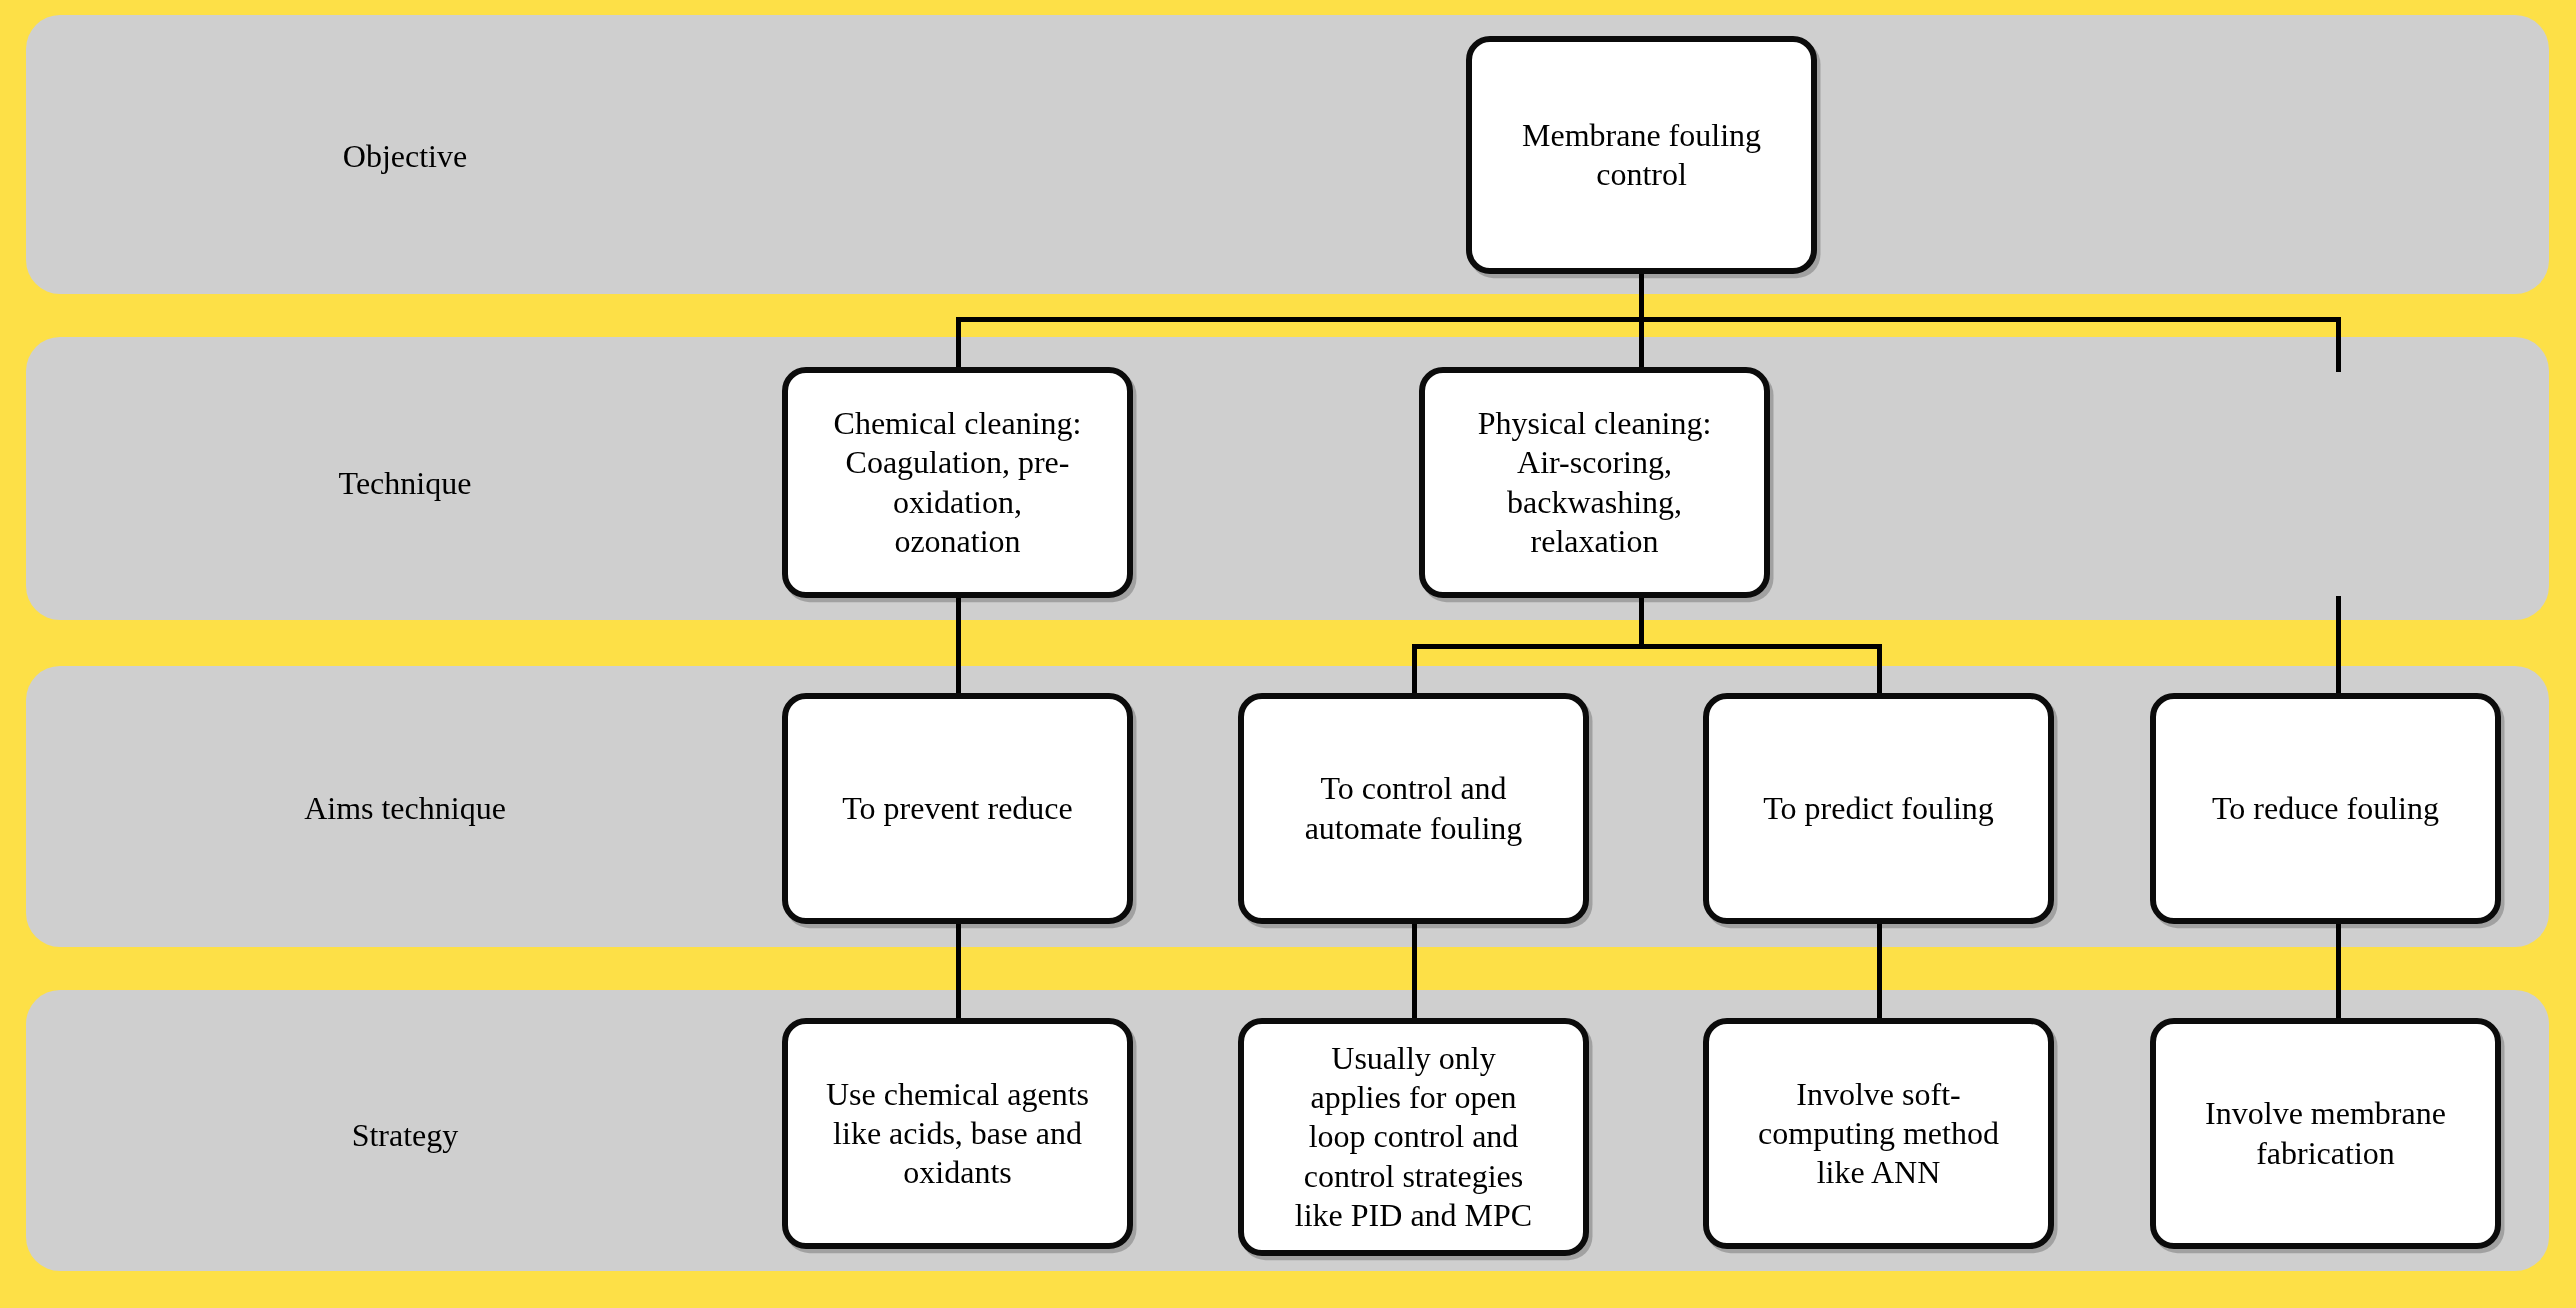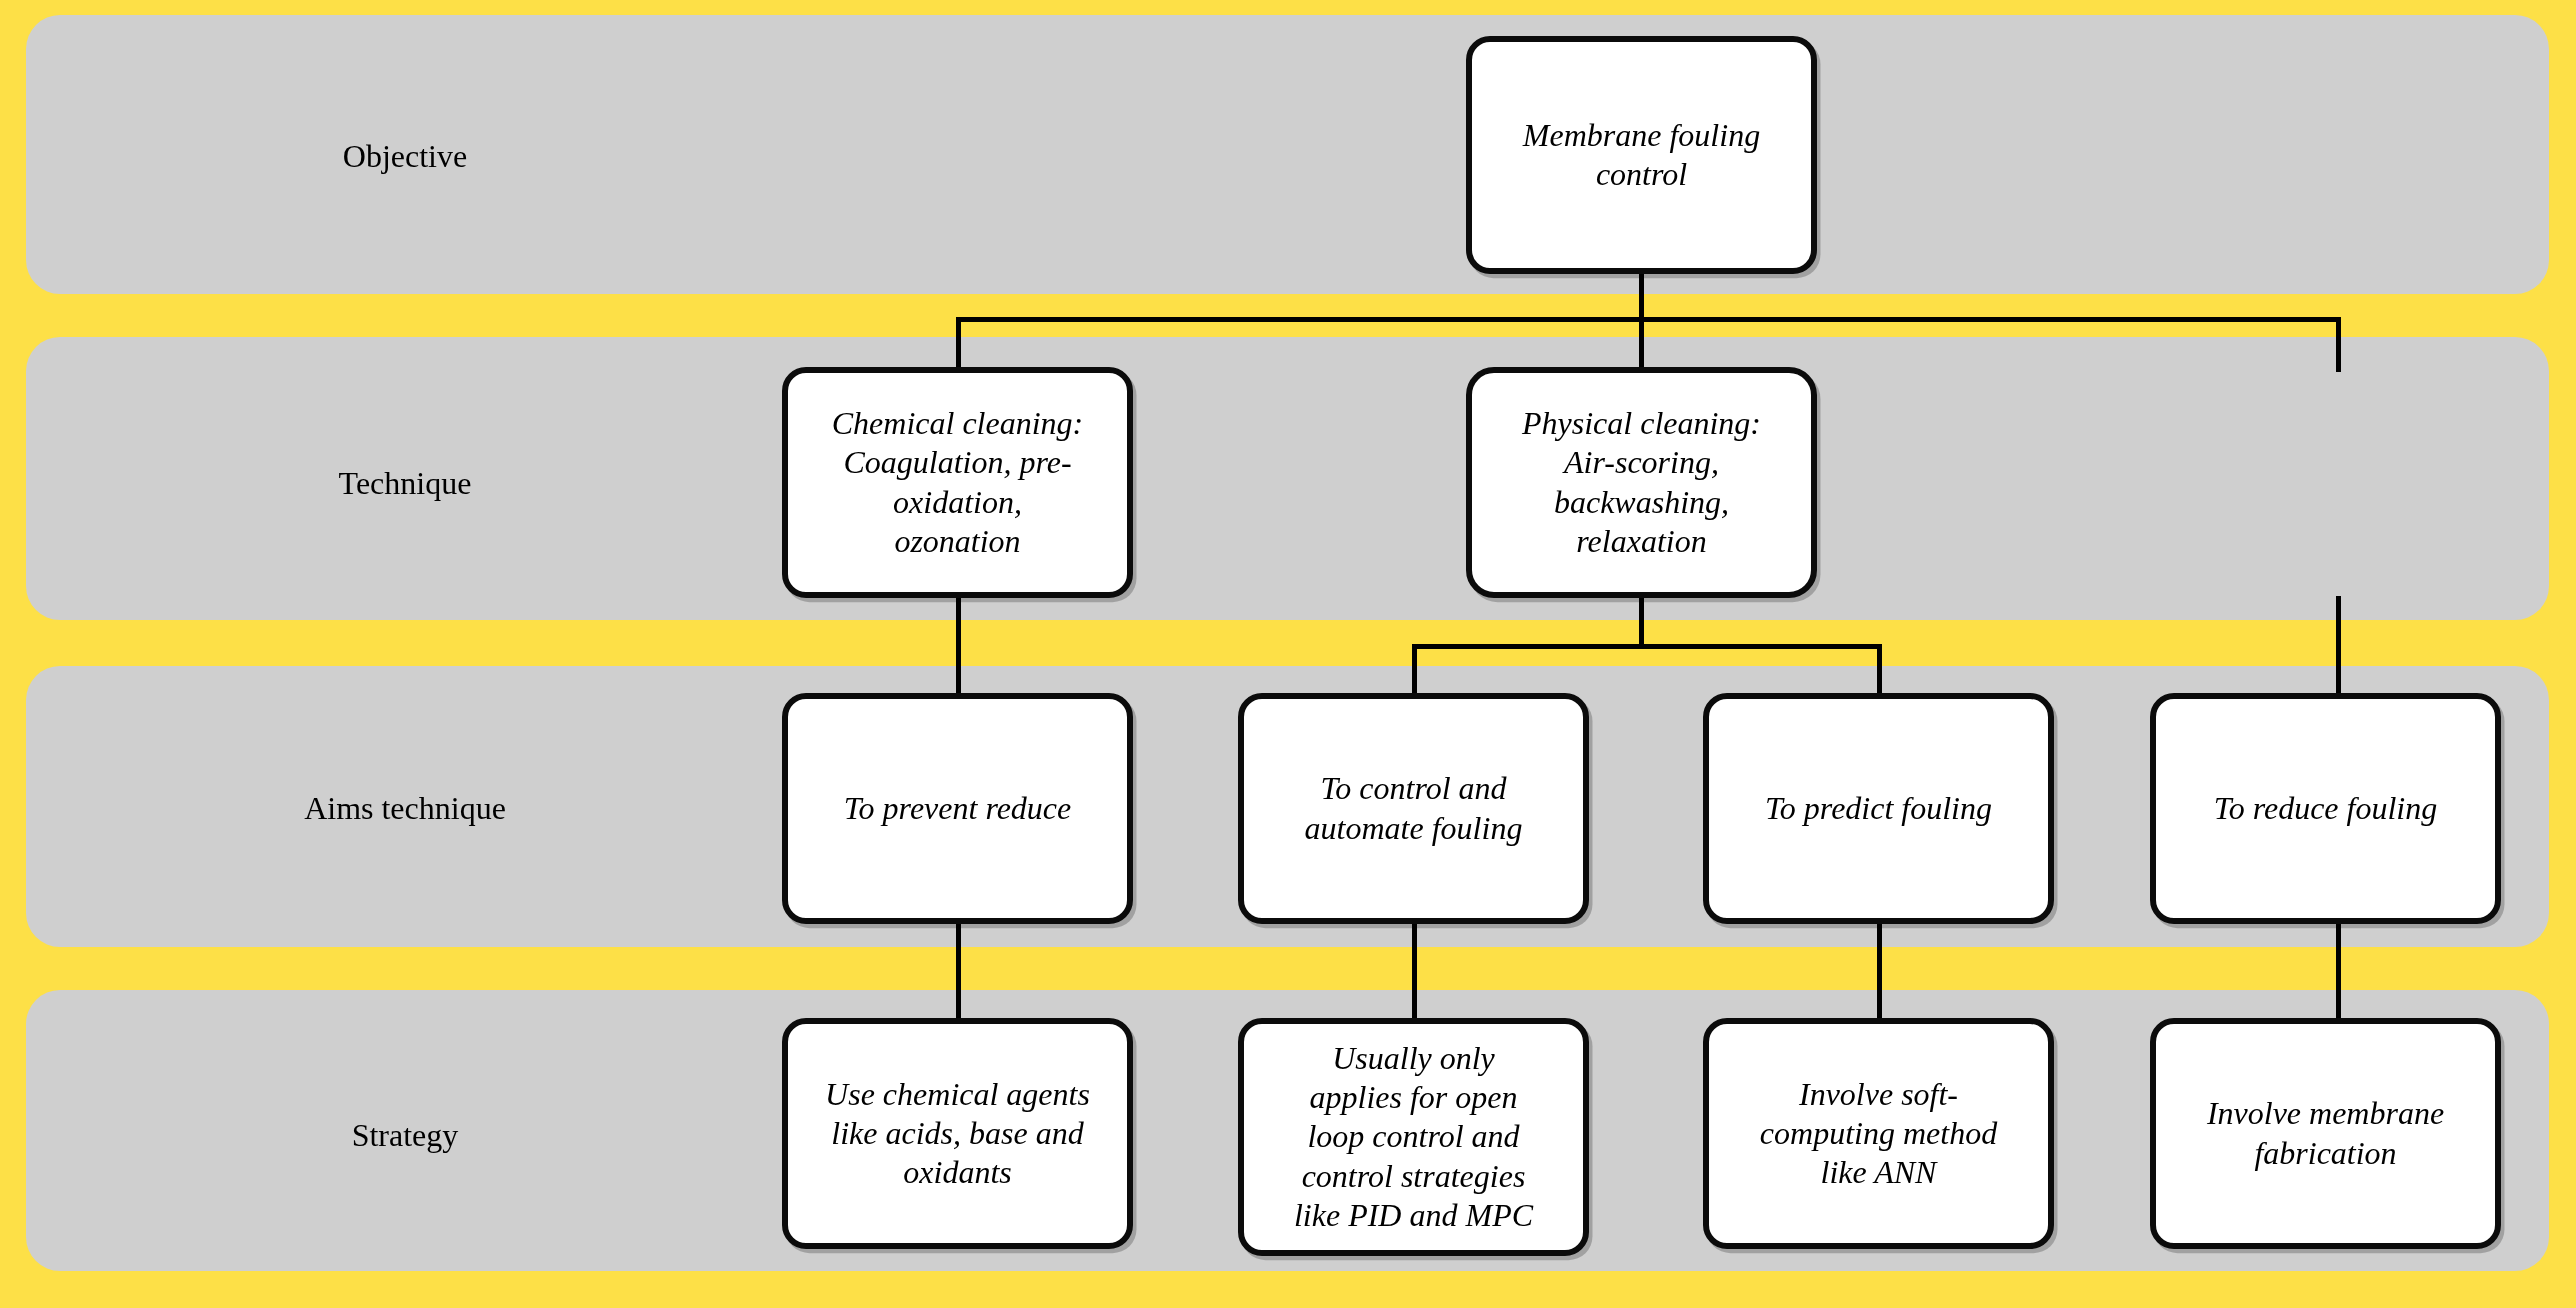--- a/index.html
+++ b/index.html
@@ -57,21 +57,21 @@
     display: flex;
     align-items: center;
     justify-content: center;
     text-align: center;
     color: #000000;
     font-size: 32px;
     line-height: 1.22;
     padding: 4.2px 12.6px;
     box-shadow: 3.5px 4.2px 0 rgba(0,0,0,0.22);
   }
-  .node span { display: block; width: 100%; font-style: italic; }
+  .node span { display: block; width: 100%; }
 </style>
 </head>
 <body>
 
 <div id="stage">
 
   <div class="band" style="top:15.4px; height:279px;"></div>
   <div class="band" style="top:337px; height:283px;"></div>
   <div class="band" style="top:666px; height:281px;"></div>
   <div class="band" style="top:990px; height:281px;"></div>
@@ -103,21 +103,21 @@
   <div class="line line-v" style="left:1877px; top:924px; height:98px;"></div>
   <div class="line line-v" style="left:2336px; top:924px; height:98px;"></div>
 
   <div class="node" style="left:1466px; top:36px; width:351px; height:238px;">
     <span>Membrane fouling<br>control</span>
   </div>
 
   <div class="node" style="left:782px; top:367px; width:351px; height:231px;">
     <span>Chemical cleaning:<br>Coagulation, pre-<br>oxidation,<br>ozonation</span>
   </div>
-  <div class="node" style="left:1466px; top:367px; width:351px; height:231px;border-radius:28px;">
+  <div class="node" style="left:1419px; top:367px; width:351px; height:231px;">
     <span>Physical cleaning:<br>Air-scoring,<br>backwashing,<br>relaxation</span>
   </div>
 
   <div class="node" style="left:782px; top:693px; width:351px; height:231px;">
     <span>To prevent reduce</span>
   </div>
   <div class="node" style="left:1238px; top:693px; width:351px; height:231px;">
     <span>To control and<br>automate fouling</span>
   </div>
   <div class="node" style="left:1703px; top:693px; width:351px; height:231px;justify-content:center;">

